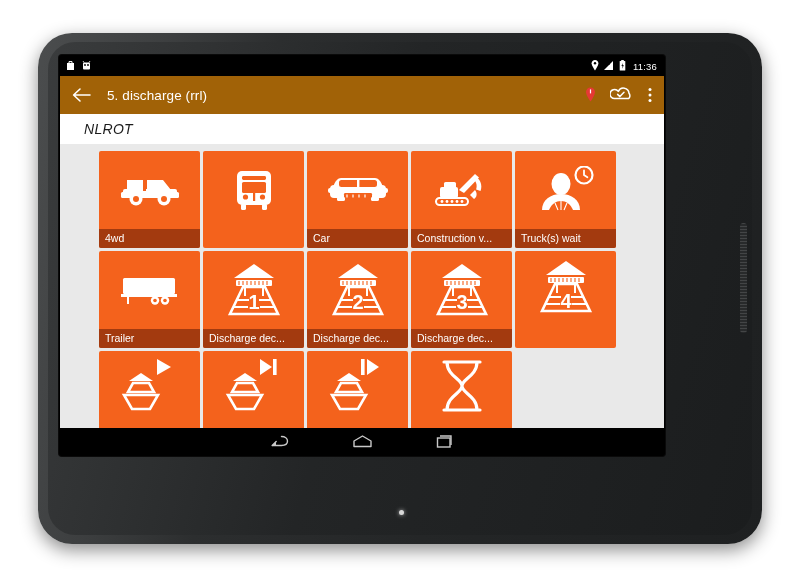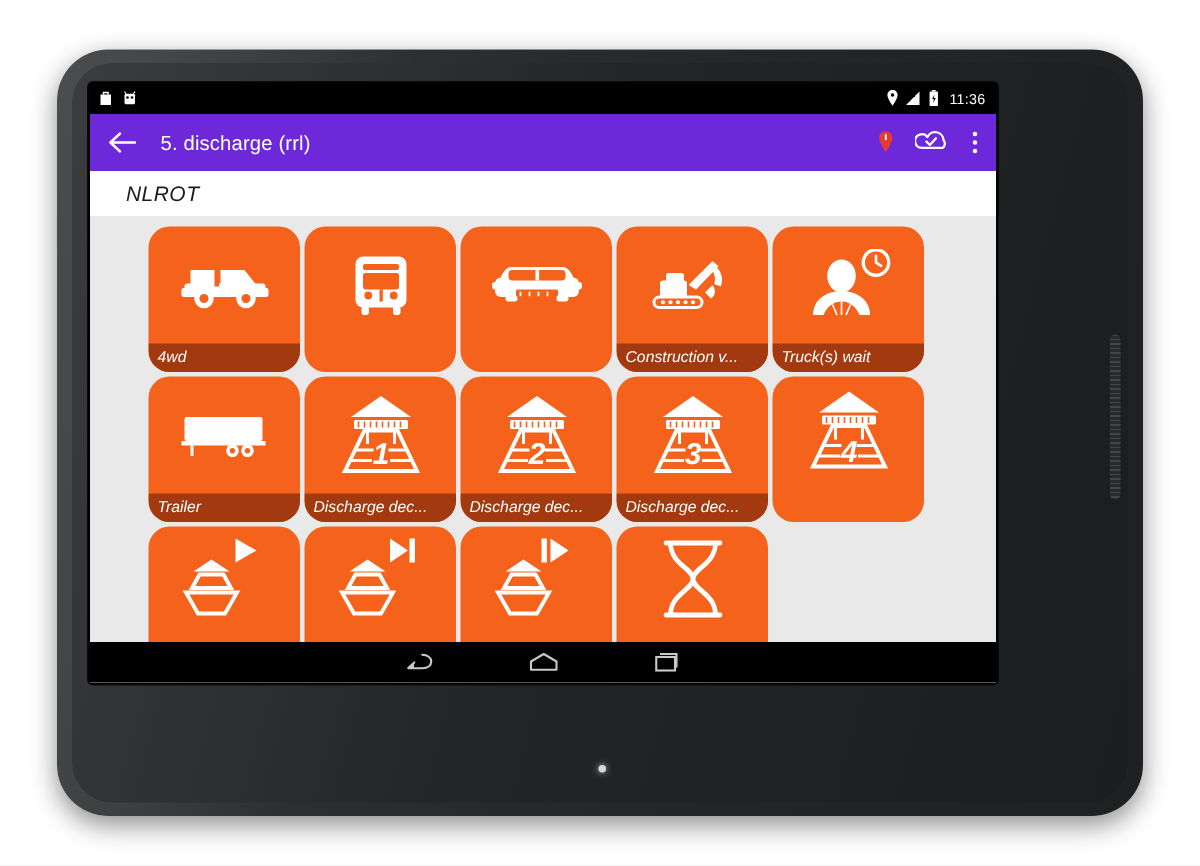--- a/index.html
+++ b/index.html
@@ -46,39 +46,39 @@
   .statusbar{
     height:20px;background:#000;color:#fff;display:flex;align-items:center;
     padding:0 7px 0 6px;font-size:9px;
   }
   .sb-left{display:flex;gap:7px;align-items:center;}
   .sb-spacer{flex:1;}
   .sb-right{display:flex;gap:5px;align-items:center;}
   .sb-time{font-size:9.5px;letter-spacing:.2px;margin-left:2px;}
 
   .appbar{
-    height:38px;background:#6d28d9;display:flex;align-items:center;
+    height:38px;background:#a16207;display:flex;align-items:center;
     padding:0 10px 0 12px;
   }
   .appbar-title{color:#fff;font-size:13.5px;margin-left:16px;flex:1;letter-spacing:.1px;}
   .appbar-actions{display:flex;align-items:center;gap:14px;padding-right:2px;}
 
   .subheader{
     height:30px;background:#fff;display:flex;align-items:center;padding-left:24px;
     font-size:14px;color:#1b1b1b;letter-spacing:.3px;font-style:italic;
   }
 
   .grid-wrap{background:#e9e9e9;padding:7px 0 0 0;}
   .grid{
     display:grid;grid-template-columns:repeat(5,101px);
     gap:3px;padding-left:39px;
   }
   .tile{
-    position:relative;width:101px;height:97px;background:#f4621c;border-radius:14px;
-    overflow:hidden;cursor:pointer;font-style:italic;
+    position:relative;width:101px;height:97px;background:#f4621c;border-radius:2px;
+    overflow:hidden;cursor:pointer;
   }
   .tile .art{
     position:absolute;left:0;top:0;right:0;height:78px;
     display:flex;align-items:center;justify-content:center;
   }
   .tile .art svg{display:block;}
   .tile .label{
     position:absolute;left:0;right:0;bottom:0;height:19px;background:#a33a0f;
     color:#fff;font-size:10.5px;line-height:19px;padding-left:6px;
     white-space:nowrap;overflow:hidden;
@@ -227,20 +227,21 @@
               <rect x="11" y="10" width="38" height="7" rx="2.5" fill="#f4621c"></rect>
               <rect x="29" y="8" width="2.4" height="9" fill="#fff"></rect>
               <rect x="16" y="23" width="28" height="5" rx="1.2" fill="#f4621c"></rect>
               <path d="M19 24.5v3M25 24.5v3M31 24.5v3M37 24.5v3" stroke="#fff" stroke-width="1.2"></path>
               <rect x="0" y="18" width="6" height="5" rx="2" fill="#fff"></rect>
               <rect x="54" y="18" width="6" height="5" rx="2" fill="#fff"></rect>
               <rect x="9" y="27" width="8" height="4" rx="1.6" fill="#fff"></rect>
               <rect x="43" y="27" width="8" height="4" rx="1.6" fill="#fff"></rect>
             </svg>
           </div>
+          <div class="label">Car</div>
         </div>
 
         <div class="tile">
           <div class="art">
             <svg width="62" height="44" viewBox="0 0 62 44">
               <rect x="9" y="19" width="18" height="11" rx="2" fill="#fff"></rect>
               <rect x="13" y="14" width="12" height="7" rx="1.6" fill="#fff"></rect>
               <path d="M28 22 44 6l4 3.5-15 15.5z" fill="#fff"></path>
               <path d="M43 8c6 2 9 9 6.5 15l-4.4-1.6C46.6 17 45 12.6 41.6 11z" fill="#fff"></path>
               <path d="M44 22c2.5 3.5 2 7-1 9l-4-4z" fill="#fff"></path>

